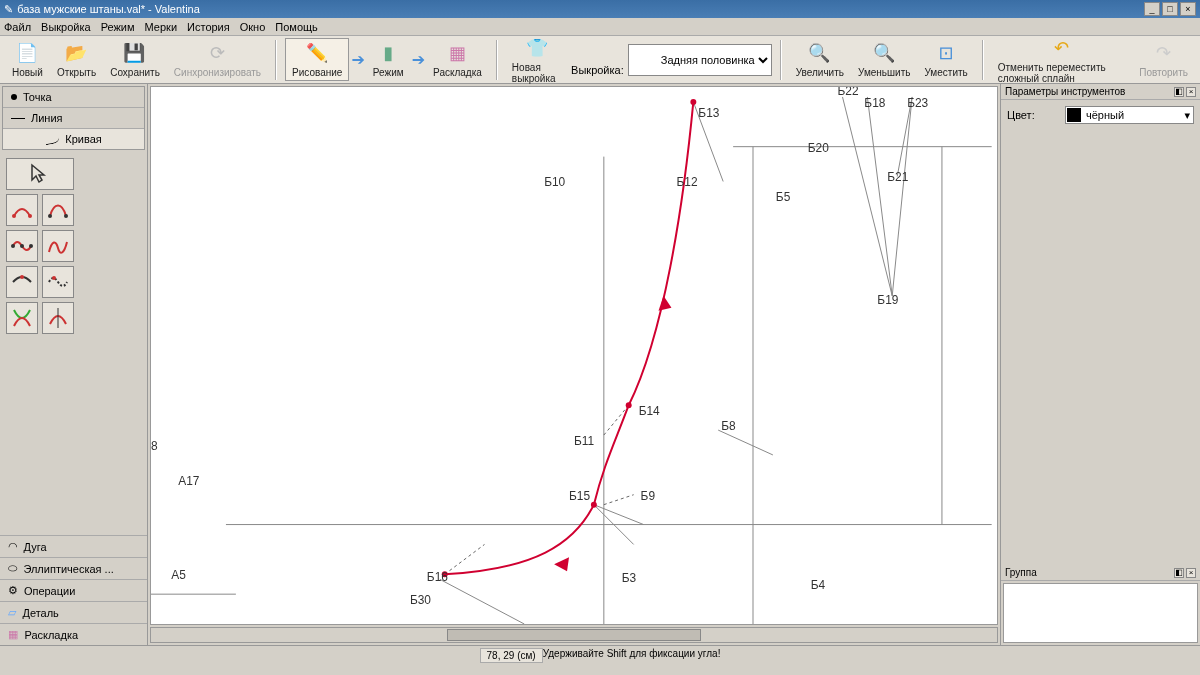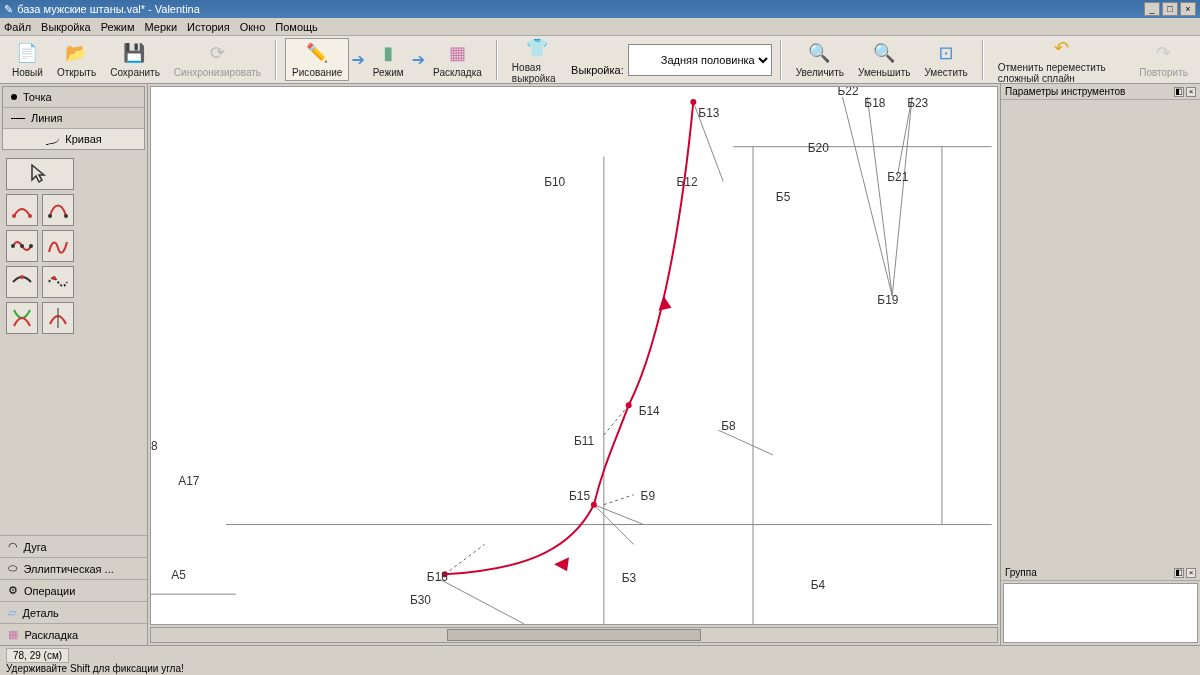--- a/index.html
+++ b/index.html
@@ -43,21 +43,21 @@
 .panel-title .ctl { margin-left:auto; display:flex; gap:2px;}
 .panel-title .ctl span{width:10px;height:10px;border:1px solid #888;font-size:8px;text-align:center;line-height:8px;background:#e8e4dc;}
 .prop { padding: 6px; font-size: 11px; }
 .prop-row { display: flex; align-items: center; gap: 4px; margin-bottom: 4px; }
 .prop-row label { width: 54px; }
 .prop-row input { flex: 1; height: 18px; border: 1px solid #888; padding: 0 2px; font-size: 11px; }
 .color-sel { display:flex; align-items:center; border:1px solid #888; height:18px; flex:1; background:#fff;}
 .swatch { width:14px; height:14px; background:#000; margin:1px;}
 .group-panel { margin-top: auto; }
 .group-body { height: 60px; background: #fff; border: 1px solid #999; margin: 2px; }
-.statusbar { height: 30px; background: #d4d0c8; border-top: 1px solid #999; font-size: 10px; padding: 2px 6px; display:flex; flex-direction:column; justify-content:center;}
+.statusbar { height: 30px; background: #d4d0c8; border-top: 1px solid #999; font-size: 10px; padding: 2px 6px; display:flex; flex-direction:row; justify-content:center;}
 .sb-cell{border:1px solid #aaa; display:inline-block; padding:1px 6px; background:#e8e4dc;}
 .ptlabel { font: 12px sans-serif; fill:#333; }
 </style>
 </head>
 <body>
 
 <div class="titlebar">
   <span class="icon">✎</span>
   <span>база мужские штаны.val* - Valentina</span>
   <div class="win-btns">
@@ -309,20 +309,28 @@
 
   <div class="rightcol">
     <div class="panel-title">
       <span>Параметры инструментов</span>
       <span class="ctl">
           <span>◧</span>
           <span>×</span>
         </span>
     </div>
     <div class="prop">
+      <div class="prop-row">
+        <label>Цвет:</label>
+        <div class="color-sel">
+          <span class="swatch"></span>
+          <span style="padding:0 4px;">чёрный</span>
+          <span style="margin-left:auto;padding:0 3px;">▾</span>
+        </div>
+      </div>
     </div>
     <div class="group-panel">
       <div class="panel-title">
         <span>Группа</span>
         <span class="ctl">
             <span>◧</span>
             <span>×</span>
           </span>
       </div>
       <div class="group-body"></div>

